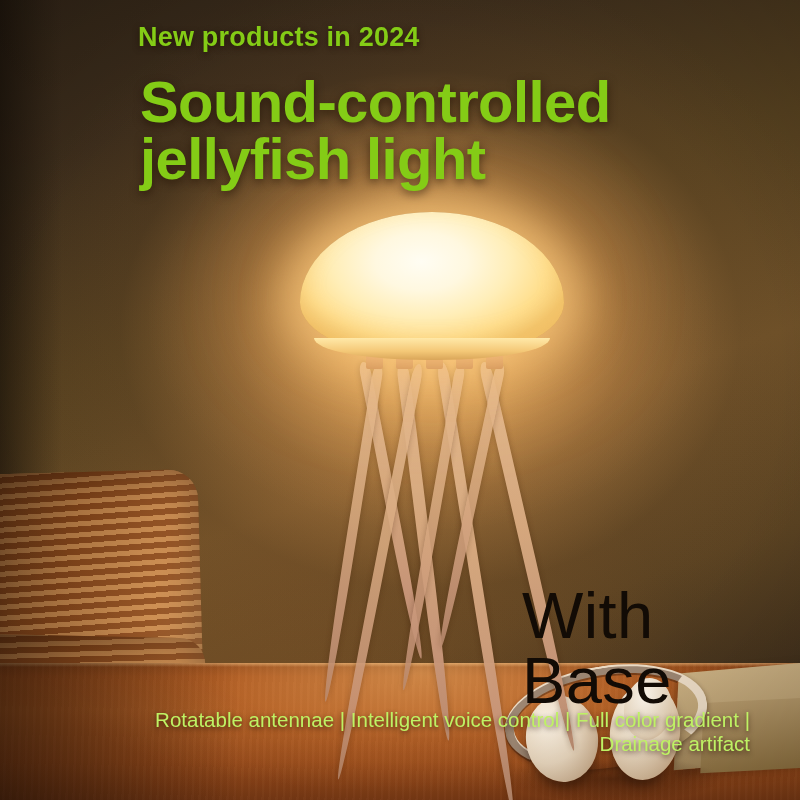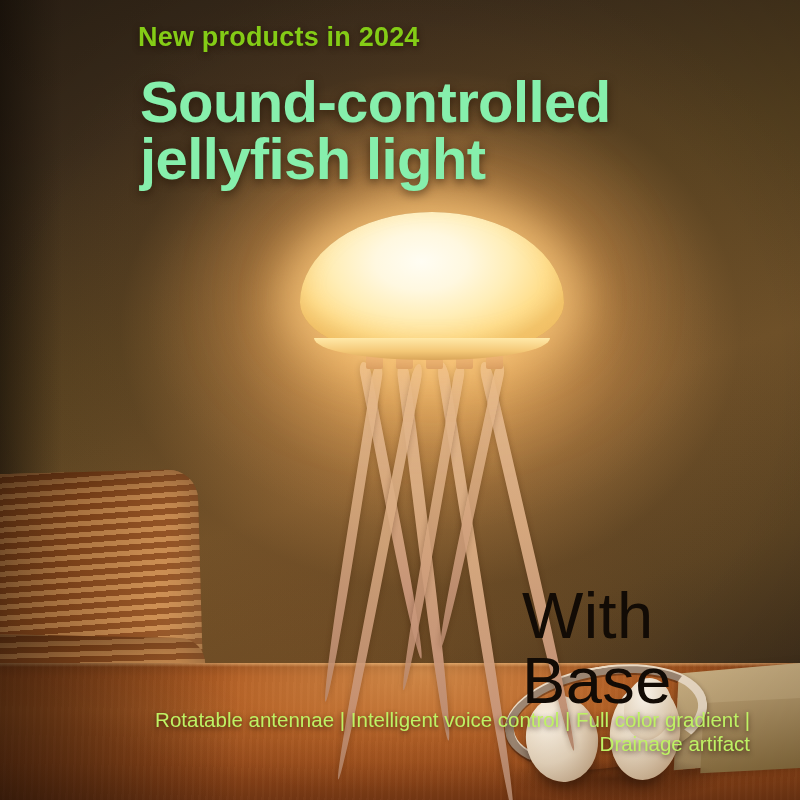--- a/index.html
+++ b/index.html
@@ -196,21 +196,21 @@
   
   .kicker{
     position:absolute;left:106px;top:22px;
     font-size:27px;font-weight:700;color:#84cc16;letter-spacing:.2px;
     text-shadow:0 2px 6px rgba(30,14,4,0.70);
     white-space:nowrap;
     margin-left:32px;
   }
   .headline{
     position:absolute;left:140px;top:74px;width:640px;
-    font-size:58px;line-height:0.98;font-weight:700;color:#86efac;
+    font-size:58px;line-height:0.98;font-weight:700;color:#84cc16;
     letter-spacing:-0.6px;
     text-shadow:0 3px 10px rgba(30,14,4,0.62);
   }
   .qty{
     position:absolute;left:552px;top:366px;
     font-size:92px;font-weight:300;color:#fff;letter-spacing:1px;
     text-shadow:0 3px 12px rgba(40,20,6,0.55);
     line-height:1;
   }
   .withbase{

